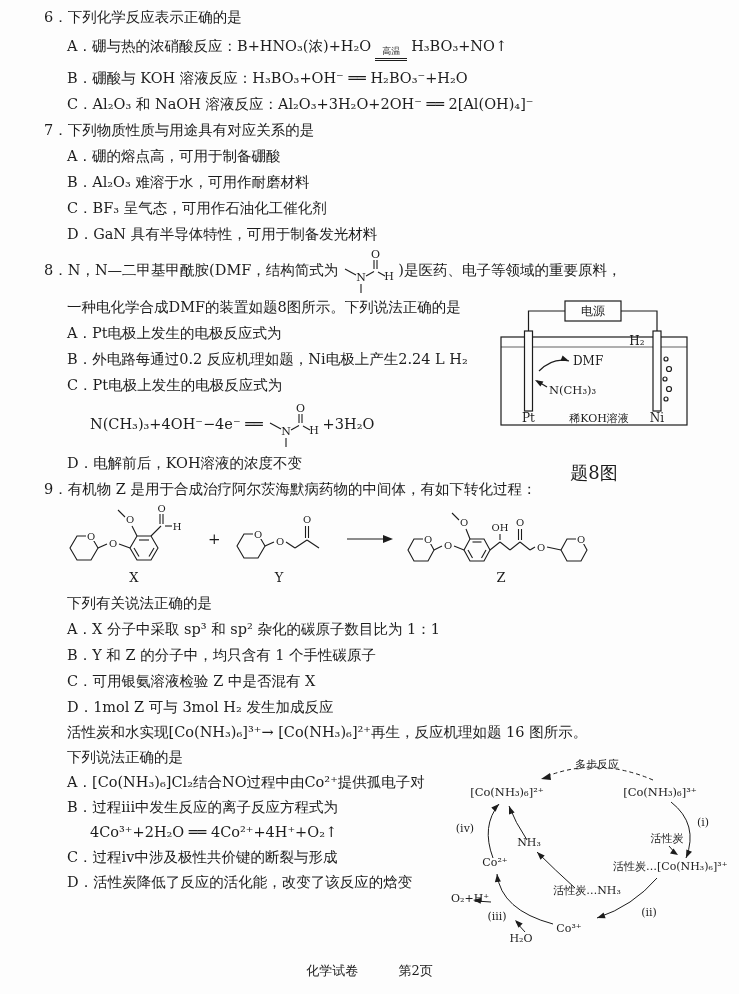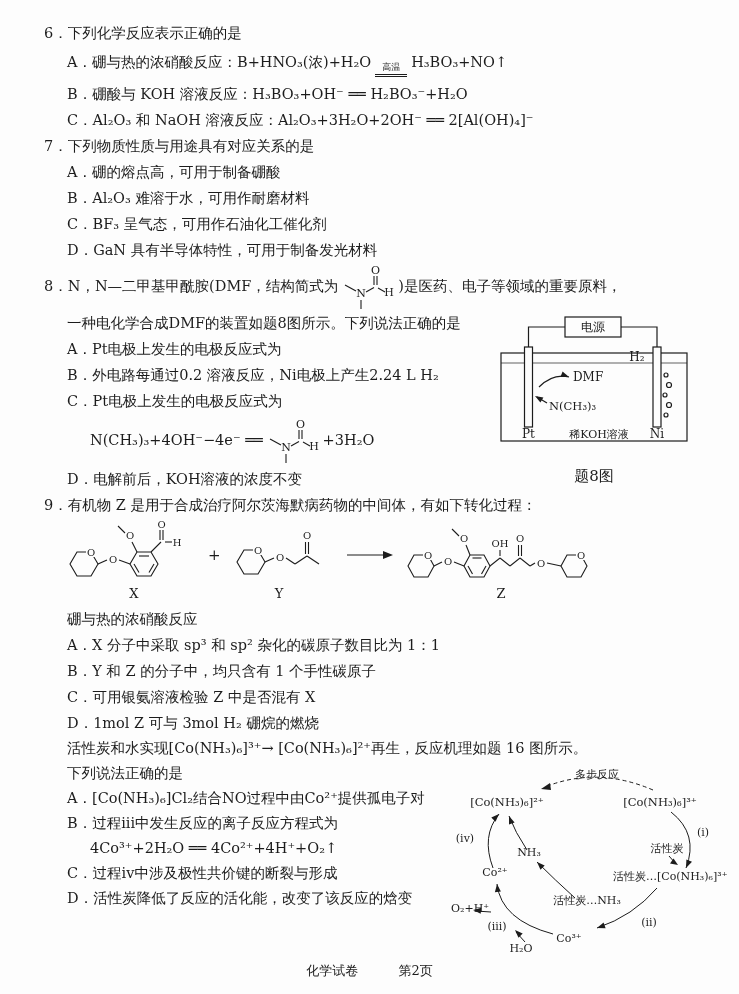--- a/index.html
+++ b/index.html
@@ -2,40 +2,40 @@
 <html><head>
 <meta charset="utf-8">
 <style>
   * { margin:0; padding:0; box-sizing:border-box; }
   html,body { width:739px; height:994px; }
   body {
     background:#fdfdfd; color:#1c1c1c;
     font-family:"DejaVu Serif","Liberation Serif",serif;
     font-size:14.5px; position:relative; overflow:hidden;
   }
-  .page { position:relative; width:739px; height:994px; padding:20px 30px 0 44px; }
+  .page { position:relative; width:739px; height:994px; padding:4px 30px 0 44px; }
   .line { line-height:26px; white-space:nowrap; }
   .opt  { padding-left:23px; }
   .indent { padding-left:23px; }
   .eq-line { padding-left:46px; }
   .q8-stem1 { line-height:46px; }
   .q8-eq { line-height:52px; }
   .q10 .line { line-height:25px; }
   .rxn-cond { display:inline-block; vertical-align:-3px; margin:0 4px; }
   .rxn-cond-text { display:inline-block; font-size:9px; line-height:10px; padding:0 7px 2px; border-bottom:3px double #1c1c1c; }
   .question { position:relative; }
   svg { overflow:visible; }
   svg text { fill:#1c1c1c; font-family:"DejaVu Serif","Liberation Serif",serif; }
   .struct { vertical-align:middle; }
   .dmf-svg { vertical-align:middle; margin:0 3px; }
   .struct-row { display:flex; align-items:flex-start; gap:6px; padding-left:18px; height:86px; margin:2px 0 0 0; }
   .struct-op { align-self:center; margin-top:-16px; font-size:15px; }
   .q8-diagram { position:absolute; right:10px; top:50px; width:210px; text-align:center; }
-  .q8-caption { font-size:15px; line-height:20px; text-align:center; margin-top:0px; }
-  .q10-diagram { position:absolute; right:-26px; top:28px; width:290px; height:195px; }
+  .q8-caption { font-size:18px; line-height:20px; text-align:center; margin-top:13px; }
+  .q10-diagram { position:absolute; right:-26px; top:34px; width:290px; height:195px; }
   .footer { position:absolute; left:0; bottom:14px; width:739px; text-align:center; font-size:13px; }
   .footer span { margin:0 18px; }
 </style>
 </head>
 <body>
 
 <div class="page">
 
   <div class="question">
     <div class="line">
@@ -86,21 +86,21 @@
           <text x="48" y="32" font-size="11" text-anchor="middle">H</text>
         </svg><span>)是医药、电子等领域的重要原料，</span>
     </div>
     <div class="line indent">
       <span>一种电化学合成DMF的装置如题8图所示。下列说法正确的是</span>
     </div>
     <div class="line opt">
       <span>A．</span><span>Pt电极上发生的电极反应式为</span>
     </div>
     <div class="line opt">
-      <span>B．</span><span>外电路每通过0.2 溶液反应，Ni电极上产生2.24 L H₂</span>
+      <span>B．</span><span>外电路每通过0.2 反应机理如题，Ni电极上产生2.24 L H₂</span>
     </div>
     <div class="line opt">
       <span>C．</span><span>Pt电极上发生的电极反应式为</span>
     </div>
     <div class="line eq-line q8-eq">
       <span>N(CH₃)₃+4OH⁻−4e⁻ ══</span><svg class="dmf-svg" width="54" height="46" viewBox="0 0 54 46">
           <g stroke="#1c1c1c" stroke-width="1.1">
             <line x1="4" y1="21" x2="15" y2="27"></line>
             <line x1="20" y1="36" x2="20" y2="45"></line>
             <line x1="25" y1="28" x2="33" y2="23.5"></line>
@@ -236,33 +236,33 @@
         <text x="99" y="27" font-size="10" text-anchor="middle">OH</text>
         <text x="119" y="22" font-size="10" text-anchor="middle">O</text>
         <text x="140" y="47" font-size="10" text-anchor="middle">O</text>
         <rect x="175" y="29" width="10" height="11" fill="#fdfdfd"></rect>
         <text x="180" y="39" font-size="10" text-anchor="middle">O</text>
         <text x="100" y="78" font-size="13" text-anchor="middle">Z</text>
       </svg>
     </div>
 
     <div class="line indent">
-      <span>硼与热的浓硝酸反应</span>
+      <span>下列有关说法正确的是</span>
     </div>
     <div class="line opt">
       <span>A．</span><span>X 分子中采取 sp³ 和 sp² 杂化的碳原子数目比为 1：1</span>
     </div>
     <div class="line opt">
       <span>B．</span><span>Y 和 Z 的分子中，均只含有 1 个手性碳原子</span>
     </div>
     <div class="line opt">
       <span>C．</span><span>可用银氨溶液检验 Z 中是否混有 X</span>
     </div>
     <div class="line opt">
-      <span>D．</span><span>1mol Z 可与 3mol H₂ 硼烷的燃烧</span>
+      <span>D．</span><span>1mol Z 可与 3mol H₂ 发生加成反应</span>
     </div>
   </div>
 
   <div class="question q10">
     <div class="line indent">
       <span>活性炭和水实现[Co(NH₃)₆]³⁺→ [Co(NH₃)₆]²⁺再生，反应机理如题 16 图所示。</span>
     </div>
     <div class="line indent">
       <span>下列说法正确的是</span>
     </div>

